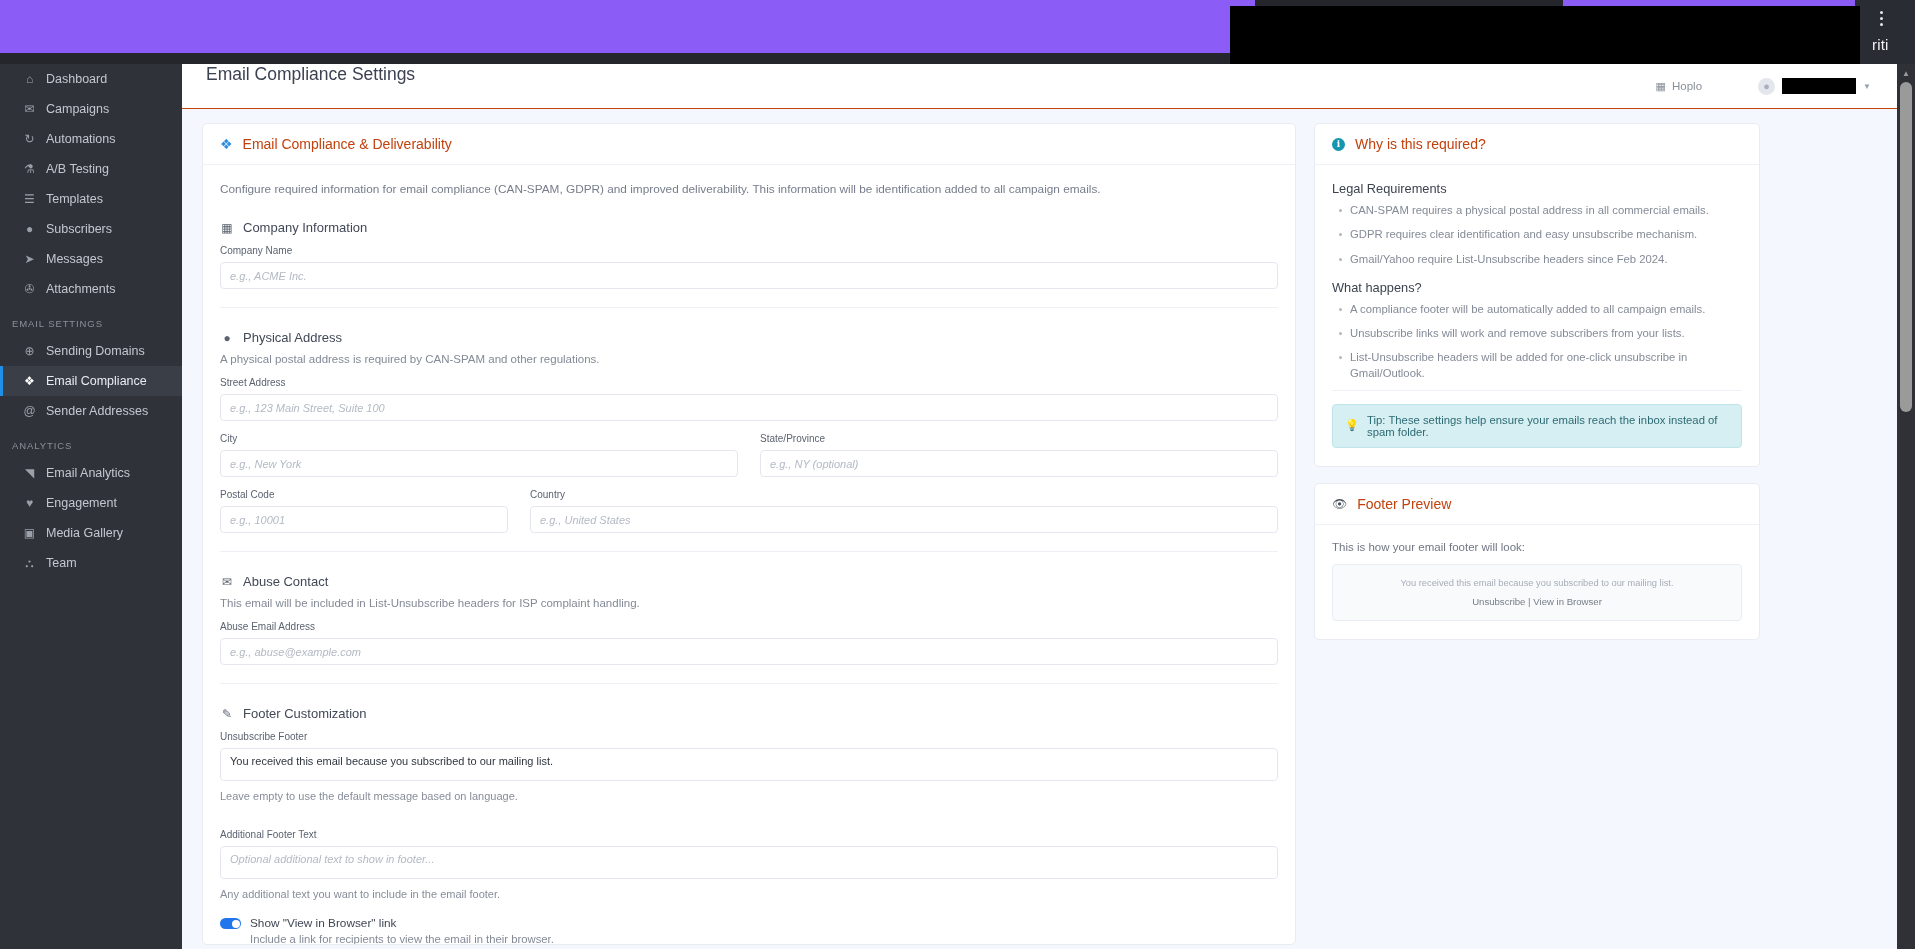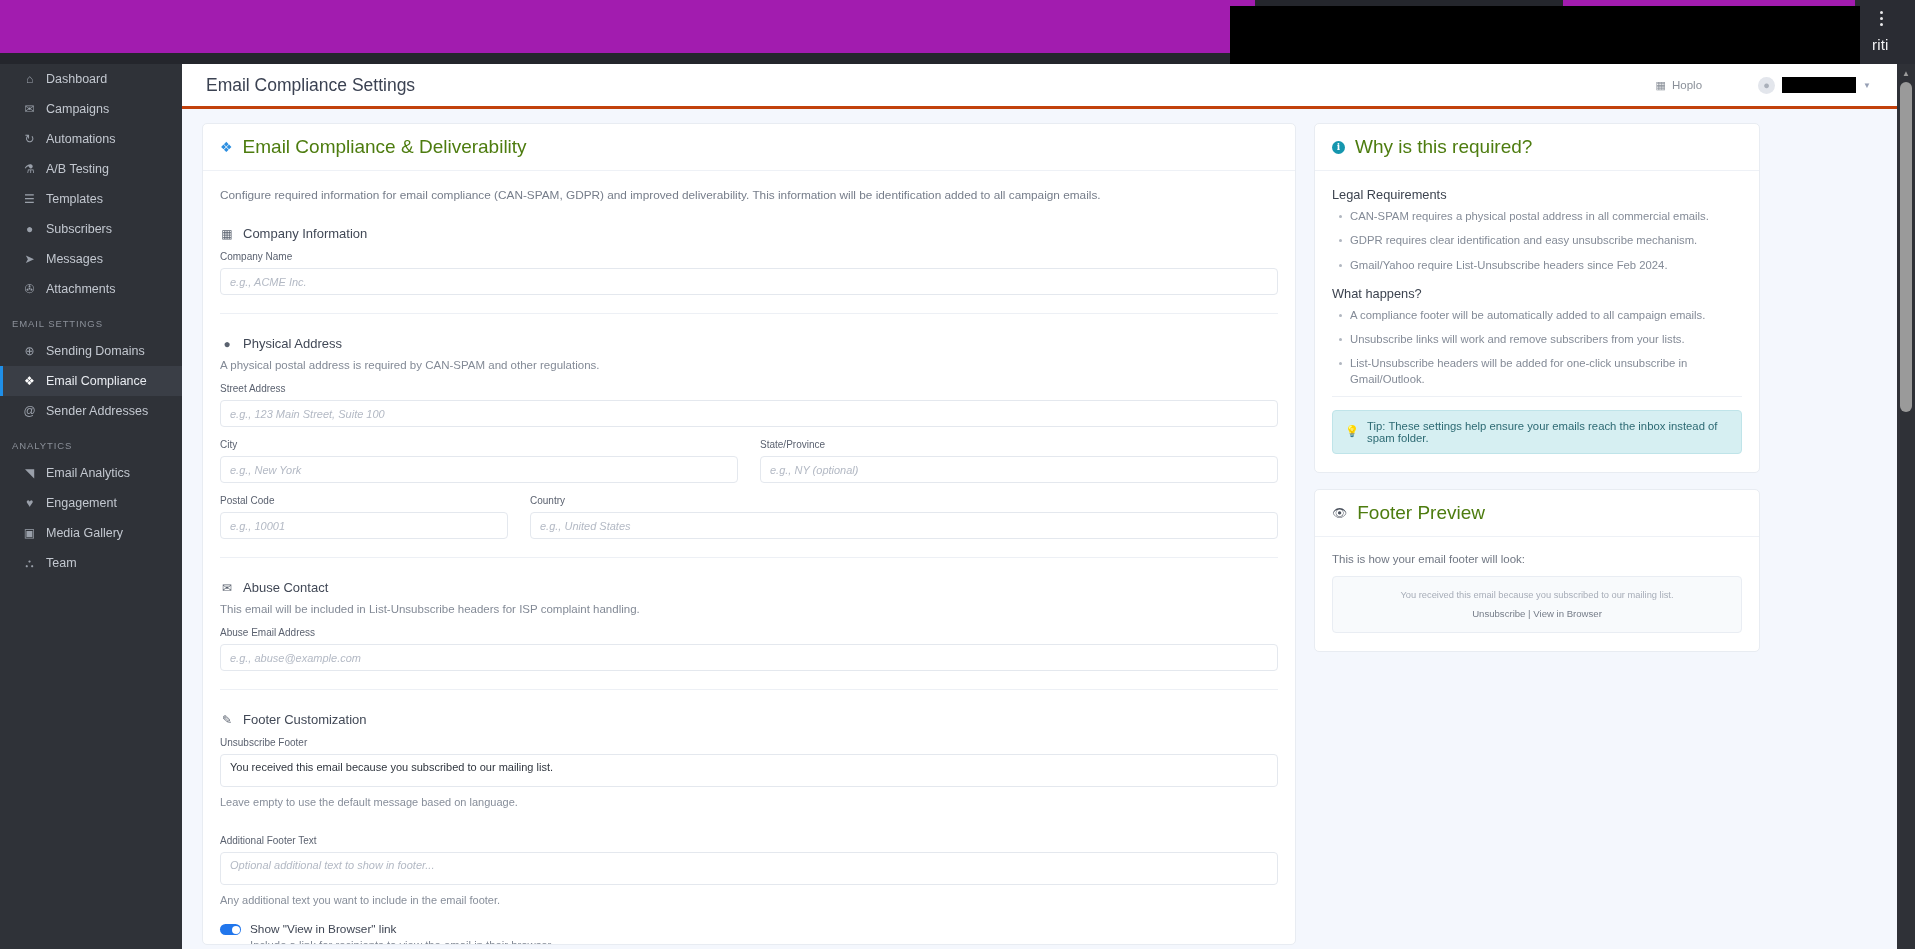--- a/index.html
+++ b/index.html
@@ -6,21 +6,21 @@
   html, body {
     width: 1915px; height: 949px;
     background: #000;
     font-family: "Liberation Sans", sans-serif;
     overflow: hidden;
   }
 
   
   #browser-chrome {
     position: absolute; left: 0; top: 0; width: 1915px; height: 64px;
-    background: #a21caf;
+    background: #8b5cf6;
   }
   #chrome-strip-left {
     position: absolute; left: 0; top: 53px; width: 1248px; height: 11px;
     background: #24262c;
   }
   #chrome-tab-gap {
     position: absolute; left: 1255px; top: 0px; width: 308px; height: 10px;
     background: #24262c;
   }
   #chrome-right-rail {
@@ -74,22 +74,22 @@
     background: #1f8fe8;
   }
   .nav-item.active .nav-ico { color: #fff; }
 
   
   #page {
     position: absolute; left: 182px; top: 64px;
     width: 1715px; height: 885px; background: #f4f7fd; overflow: hidden;
   }
   #topbar {
-    height: 45px; background: #fff; display: flex; align-items: center;
-    padding: 0 26px 0 24px; border-bottom: 3px solid #c2410c; gap: 48px;
+    height: 45px; background: #fff; display: flex; 
+    padding: 0 26px 0 24px; border-bottom: 1px solid #c2410c; gap: 48px;
   }
   #page-title { font-size: 17.5px; color: #3b4252; font-weight: 400; }
   #topbar-right { margin-left: auto; display: flex; align-items: center; gap: 56px; }
   #org-chip { display: flex; align-items: center; gap: 6px; color: #8a9099; font-size: 11.5px; }
   #org-icon { font-size: 11px; color: #8a9099; }
   #user-chip { display: flex; align-items: center; gap: 7px; }
   #avatar {
     width: 17px; height: 17px; border-radius: 50%; background: #e3e6ec;
     color: #aab0ba; font-size: 11px; display: flex; align-items: center; justify-content: center;
   }
@@ -99,21 +99,21 @@
   #content {
     display: flex; gap: 18px; padding: 14px 26px 0 20px; height: 840px;
   }
 
   
   .card { background: #fff; border: 1px solid #e8ecf2; border-radius: 5px; }
   .card-head {
     display: flex; align-items: center; gap: 10px;
     padding: 12px 17px; border-bottom: 1px solid #eef1f6;
   }
-  .card-head-title { font-size: 19px; color: #4d7c0f; font-weight: 400; }
+  .card-head-title { font-size: 14px; color: #c2410c; font-weight: 400; }
   .card-body { padding: 16px 17px 18px 17px; }
 
   #main-card { width: 1094px; flex: 0 0 1094px; height: 822px; overflow: hidden; }
   #shield-icon-main { color: #2d8fe0; font-size: 14px; }
 
   .intro-text { font-size: 11.8px; color: #767d8a; line-height: 1.45; }
 
   .section-title {
     display: flex; align-items: center; gap: 9px;
     font-size: 13px; color: #414856; margin: 22px 0 10px 0;

